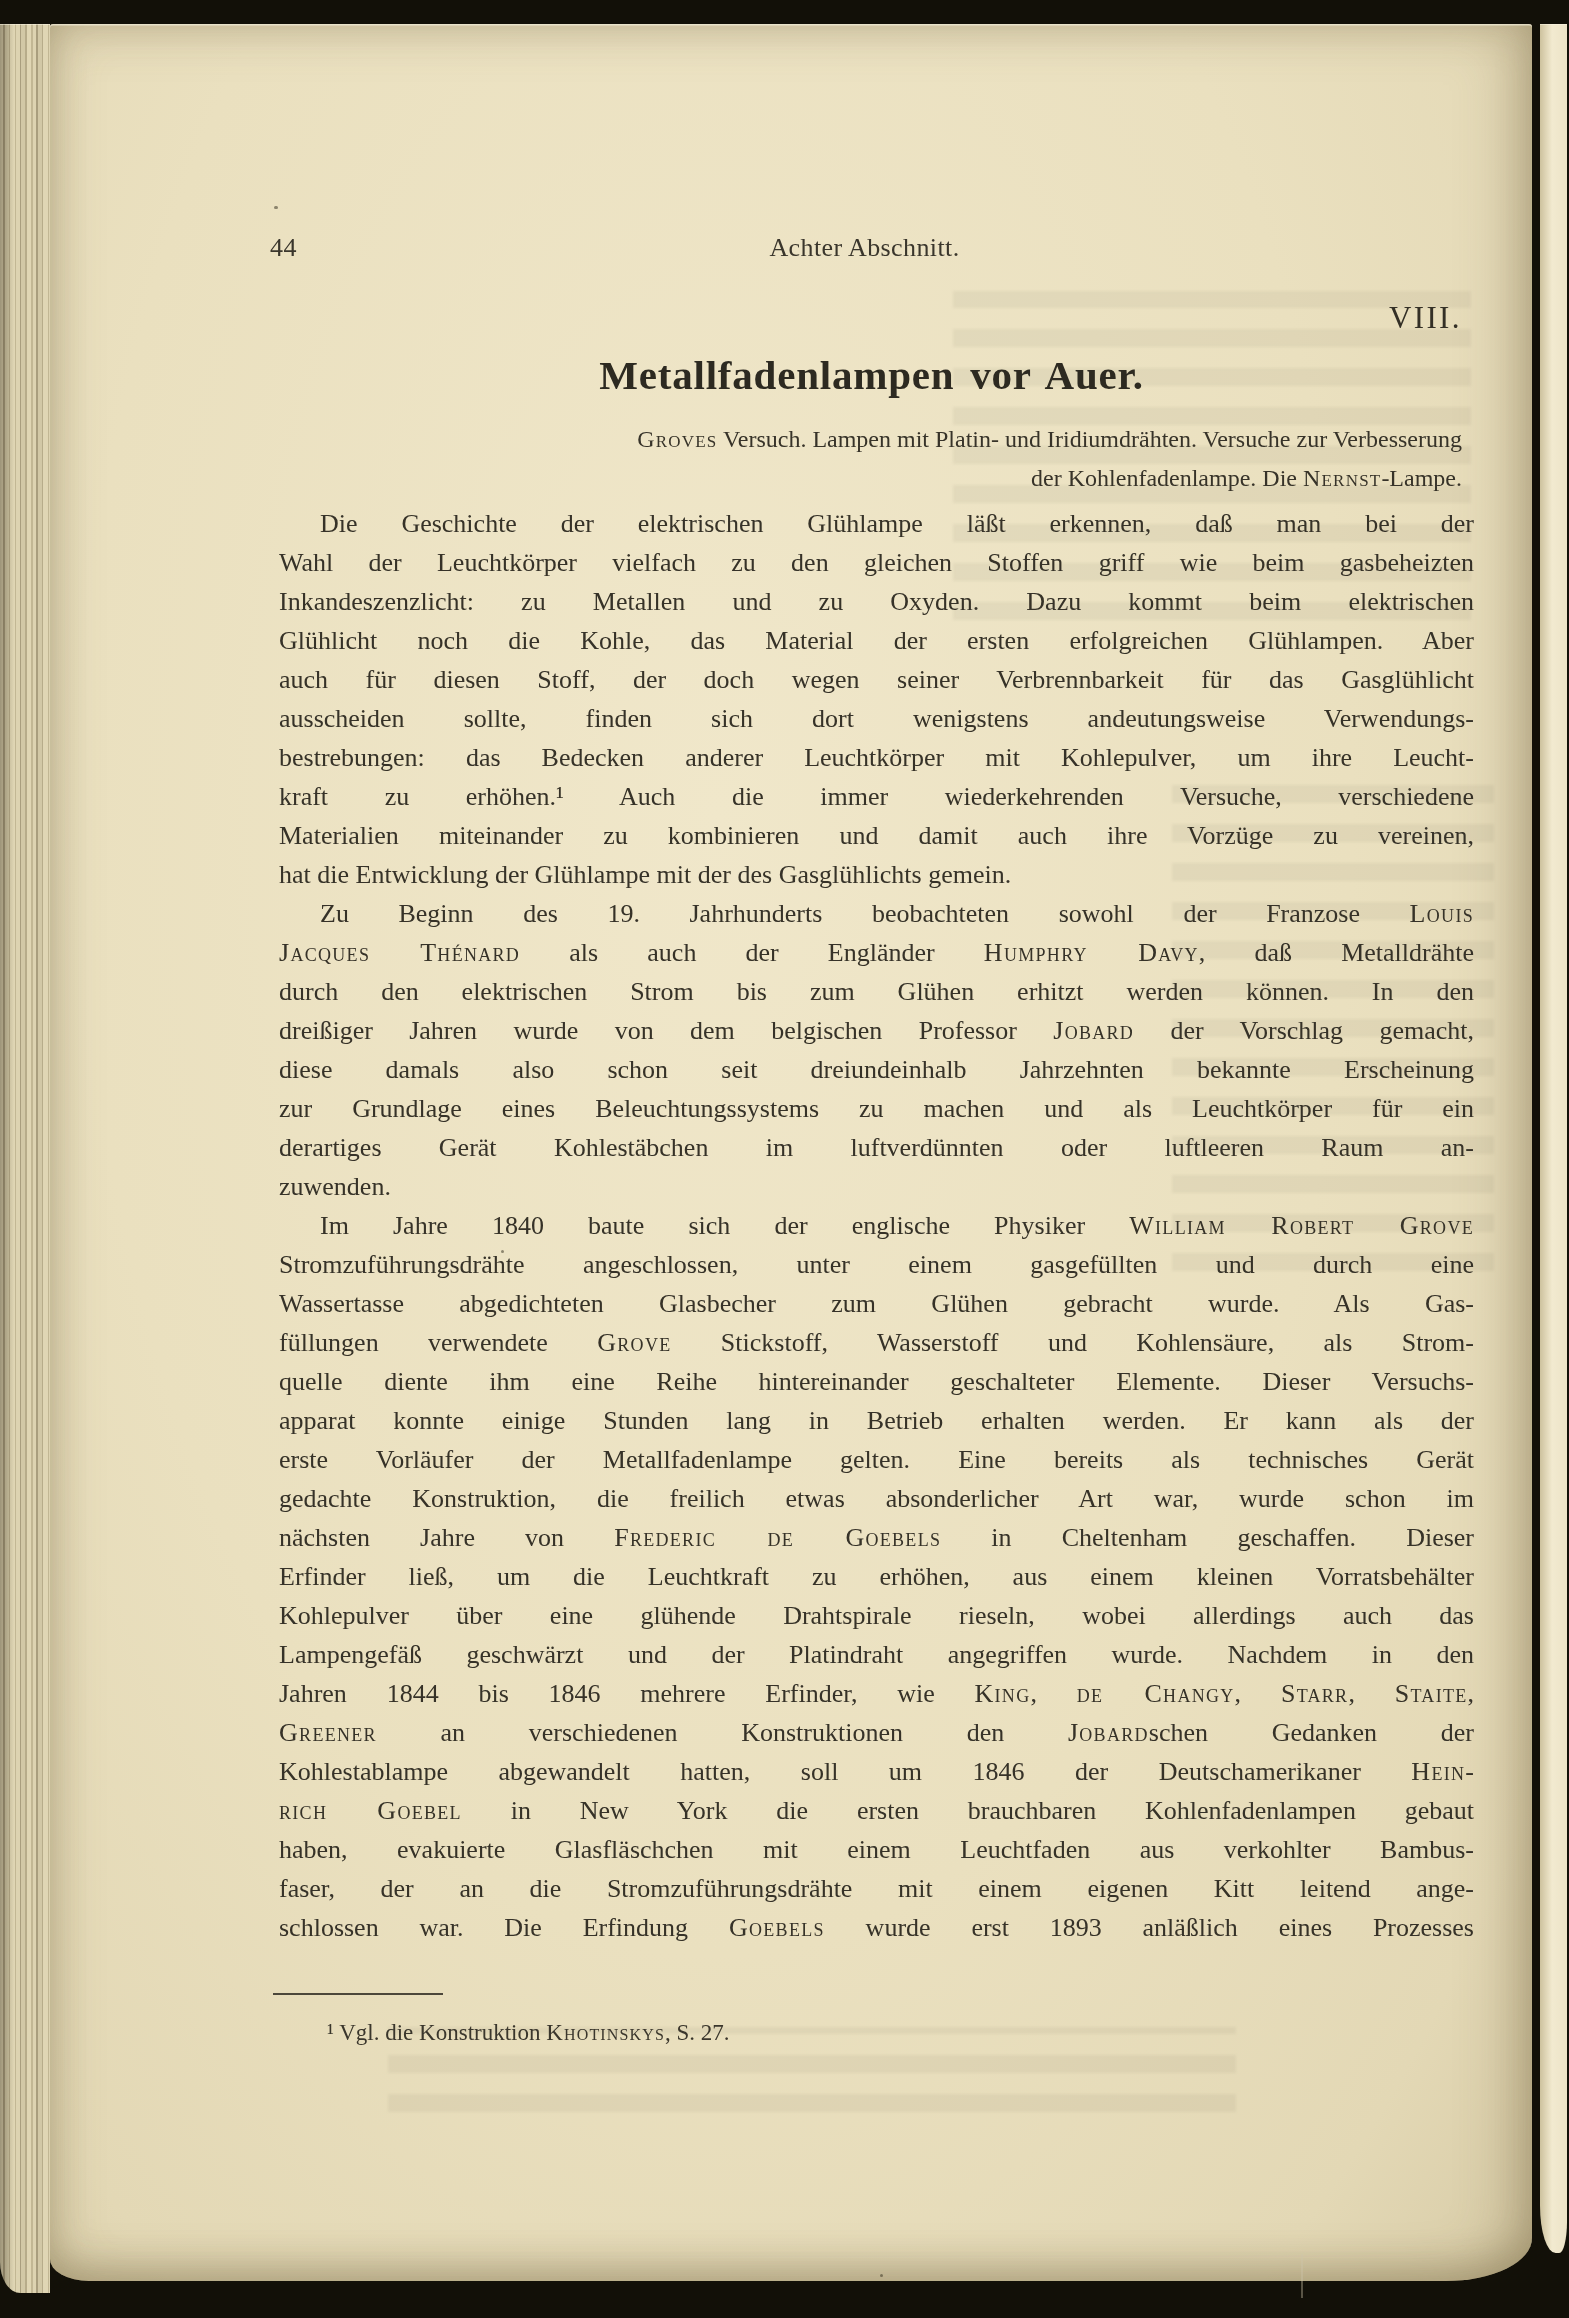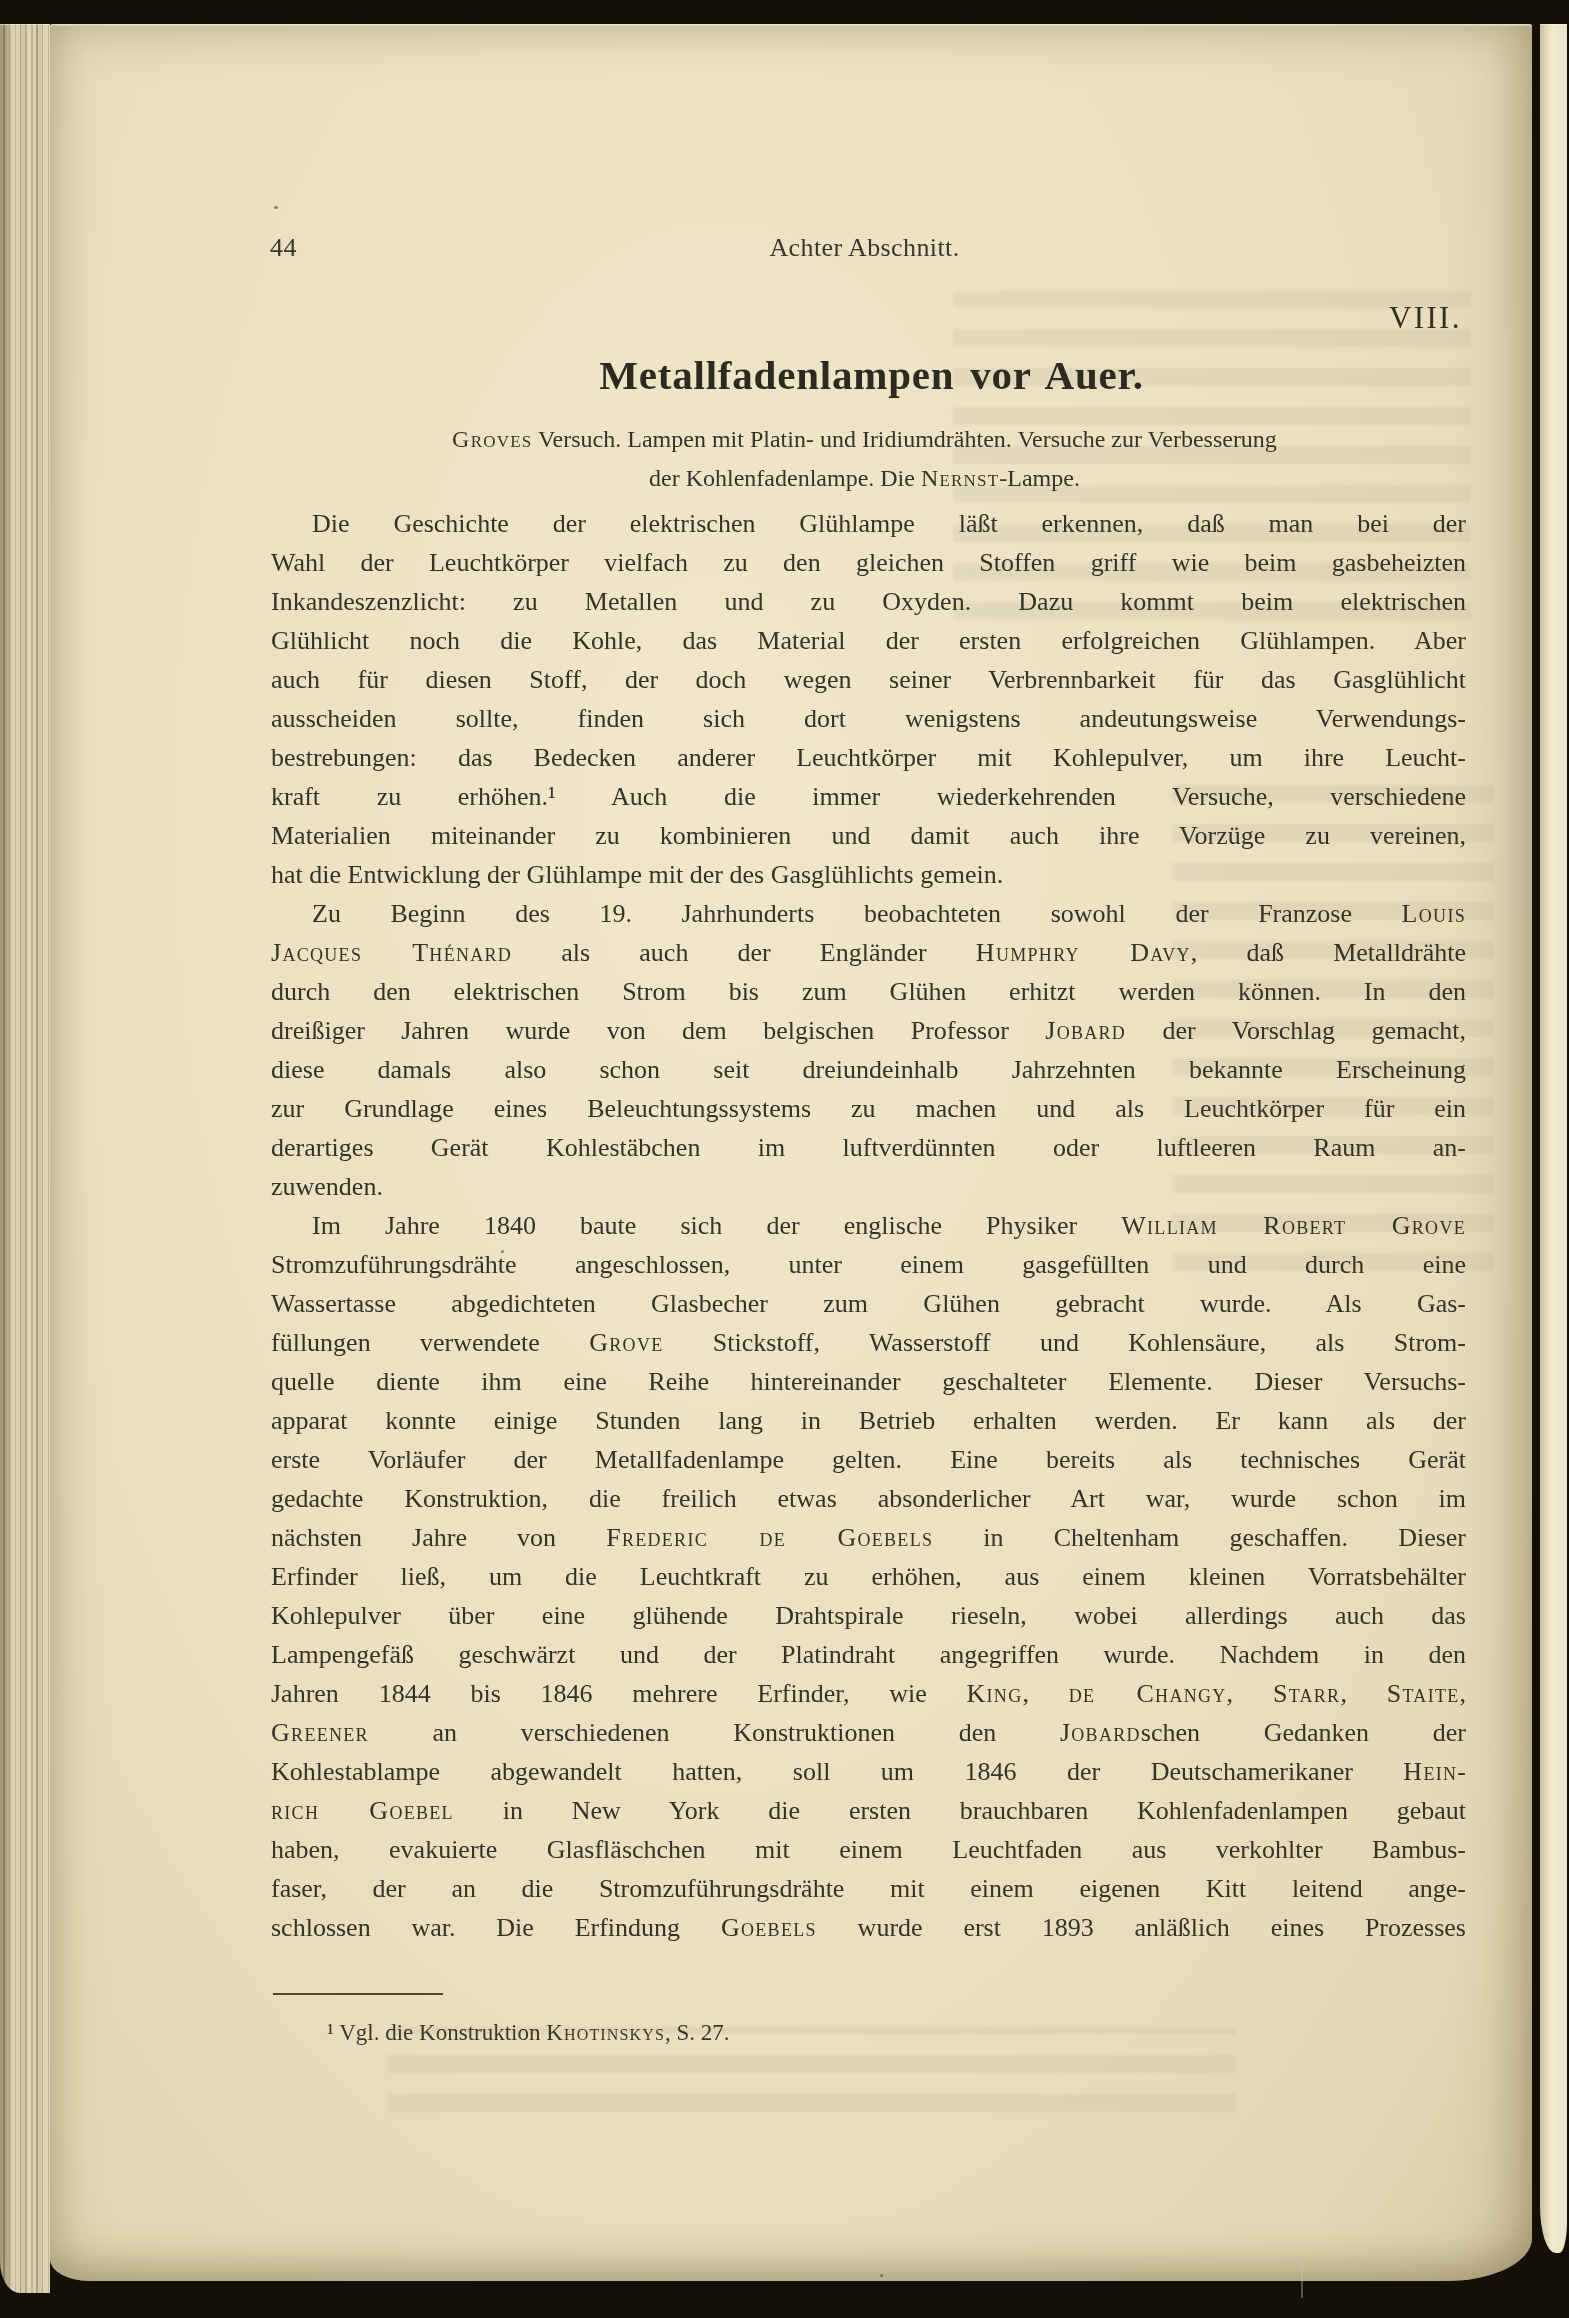--- a/index.html
+++ b/index.html
@@ -54,24 +54,24 @@
   .pagenum{ position:absolute; left:3.1px; top:0; }
   .running{ display:block; text-align:center; }
 
   .section-num{ position:absolute; top:276px; width:100%; text-align:right;
     font-size:31px; letter-spacing:2.4px; color:#343026; }
 
   .chapter-title{ position:absolute; top:320px; width:100%; margin:7px;
     text-align:center; font-size:41px; font-weight:bold; letter-spacing:0.8px;
     color:#2d2a21; word-spacing:4.7px; }
 
-  .subtitle{ position:absolute; top:396px; width:100%; text-align:center;
+  .subtitle{ position:absolute; top:396px; width:100%; text-align:right;
     font-size:24px; line-height:39px; color:#373329; }
 
-  .bodytext{ position:absolute; top:480px; left:4px; width:1195px;
+  .bodytext{ position:absolute; top:480px; left:12px; width:1195px;
     font-size:26px; line-height:39px; }
   .line{ text-align:justify; text-align-last:justify; }
   .line.noj{ text-align:center; text-align-last:left; }
   .line.first{ text-indent:41px; }
 
   .sc{ font-variant:small-caps; letter-spacing:.05em; }
 
   .footnote-rule{ position:absolute; top:1969px; left:6.3px; width:170px;
     height:2.4px; background:#4c473a; }
   .footnote{ position:absolute; top:1991px; left:0; width:1195px;

